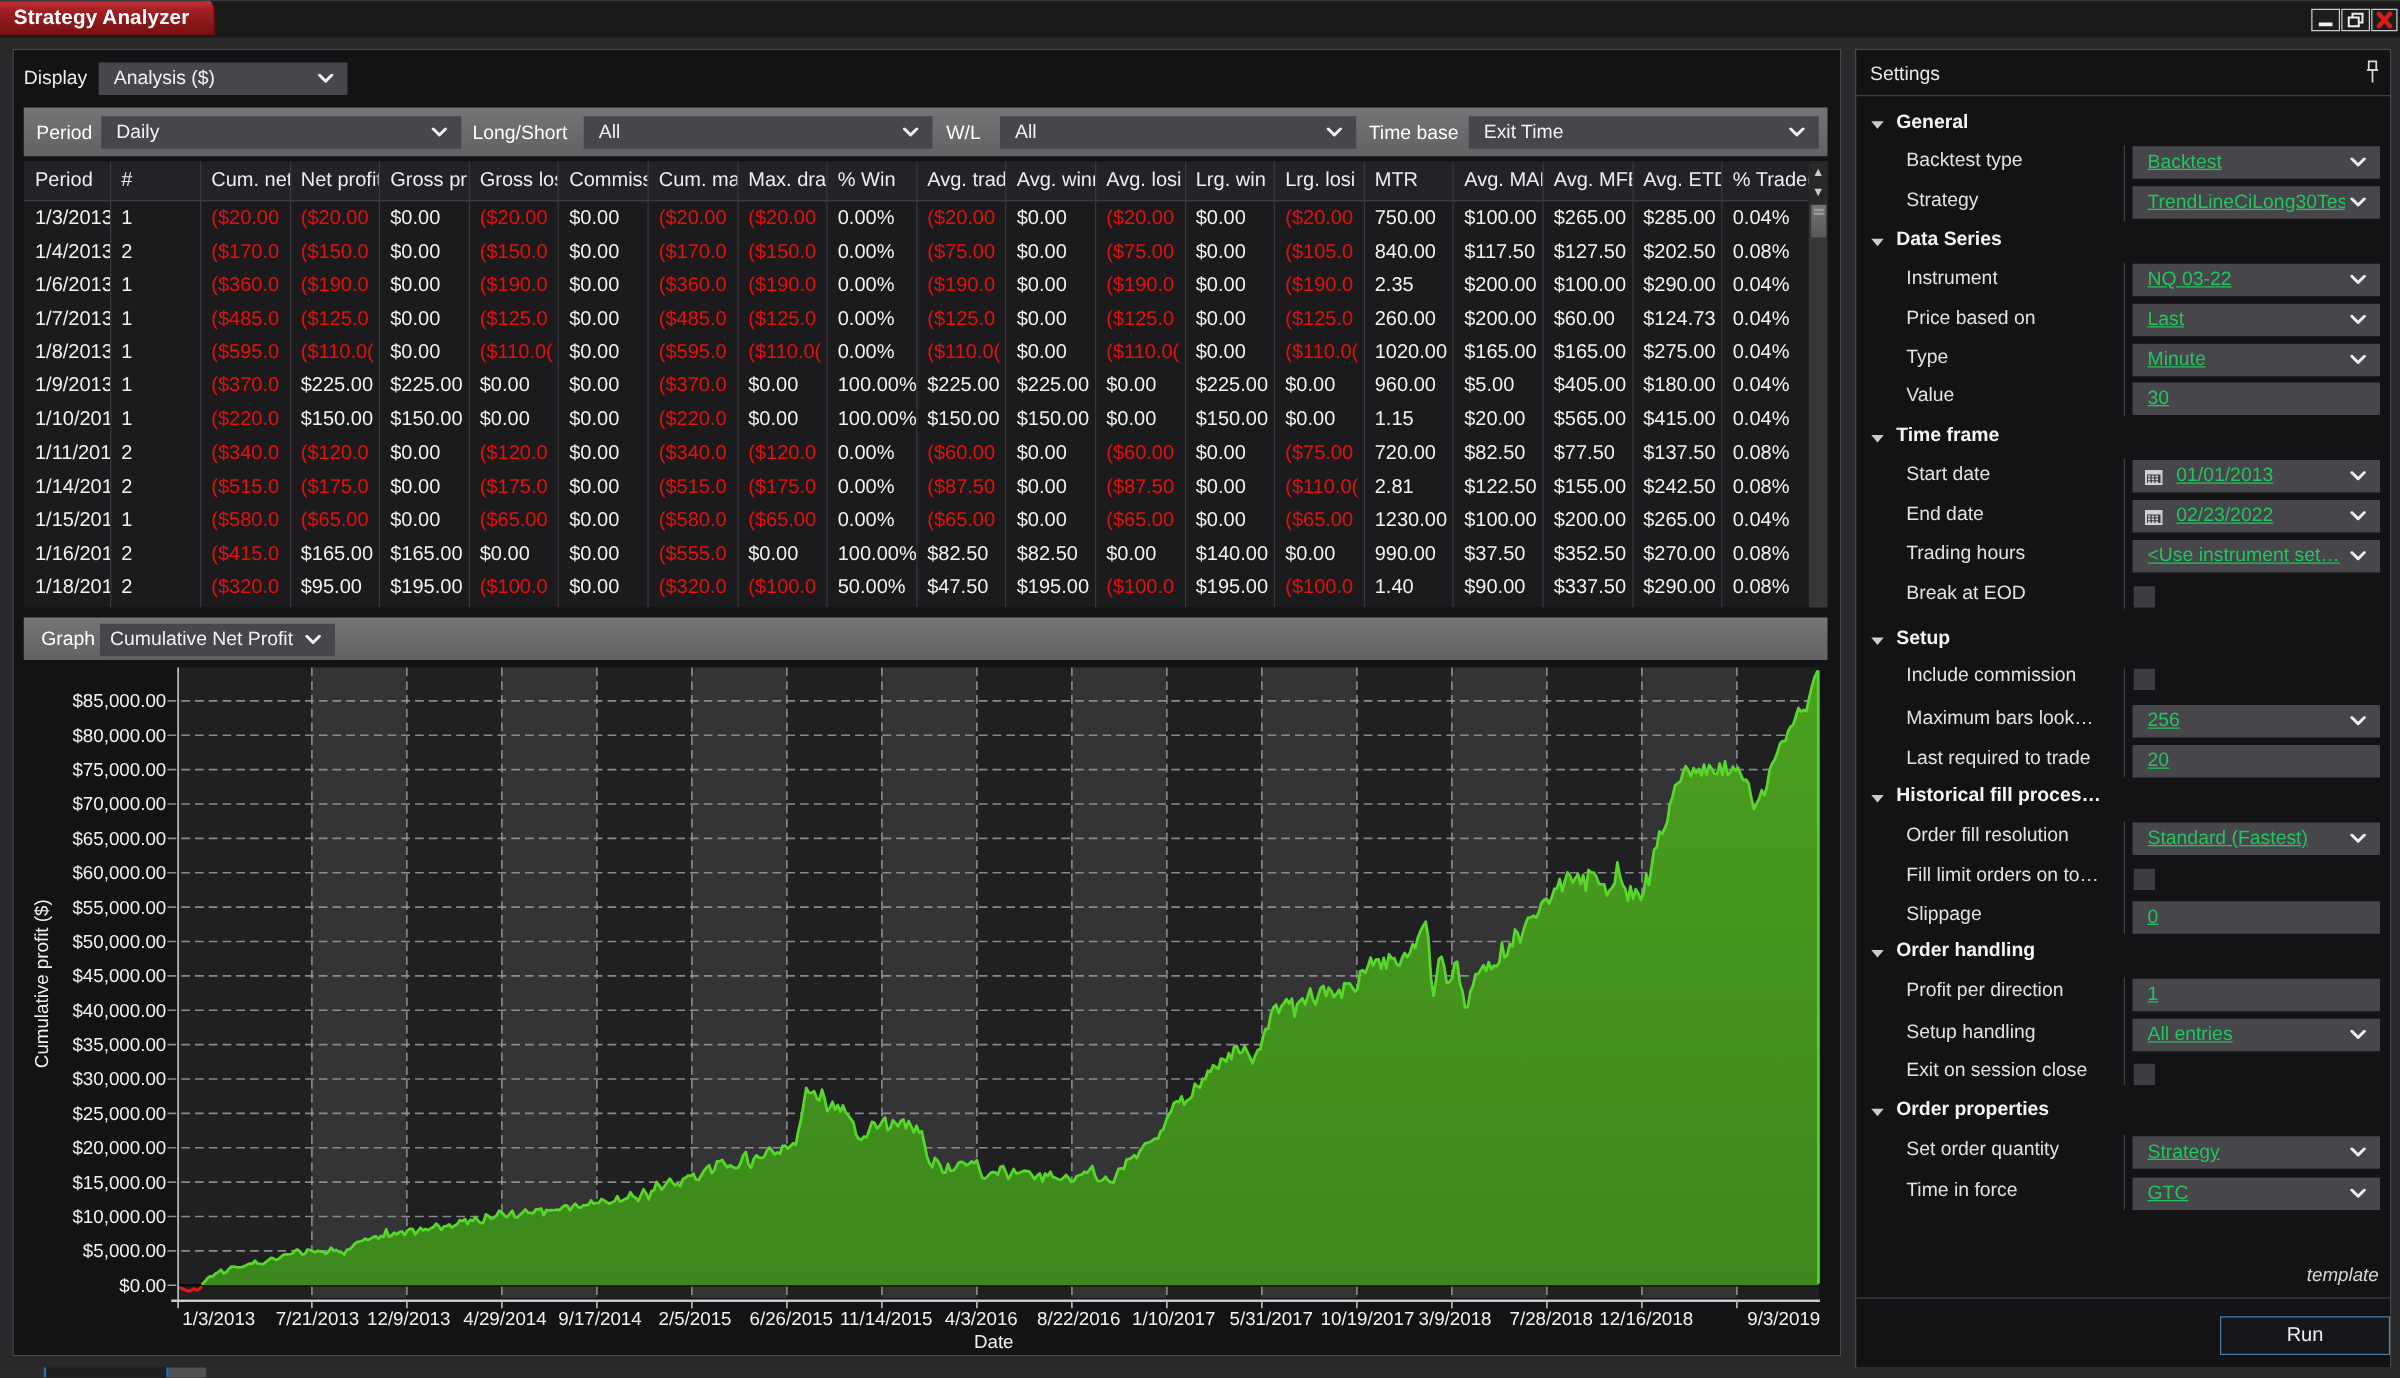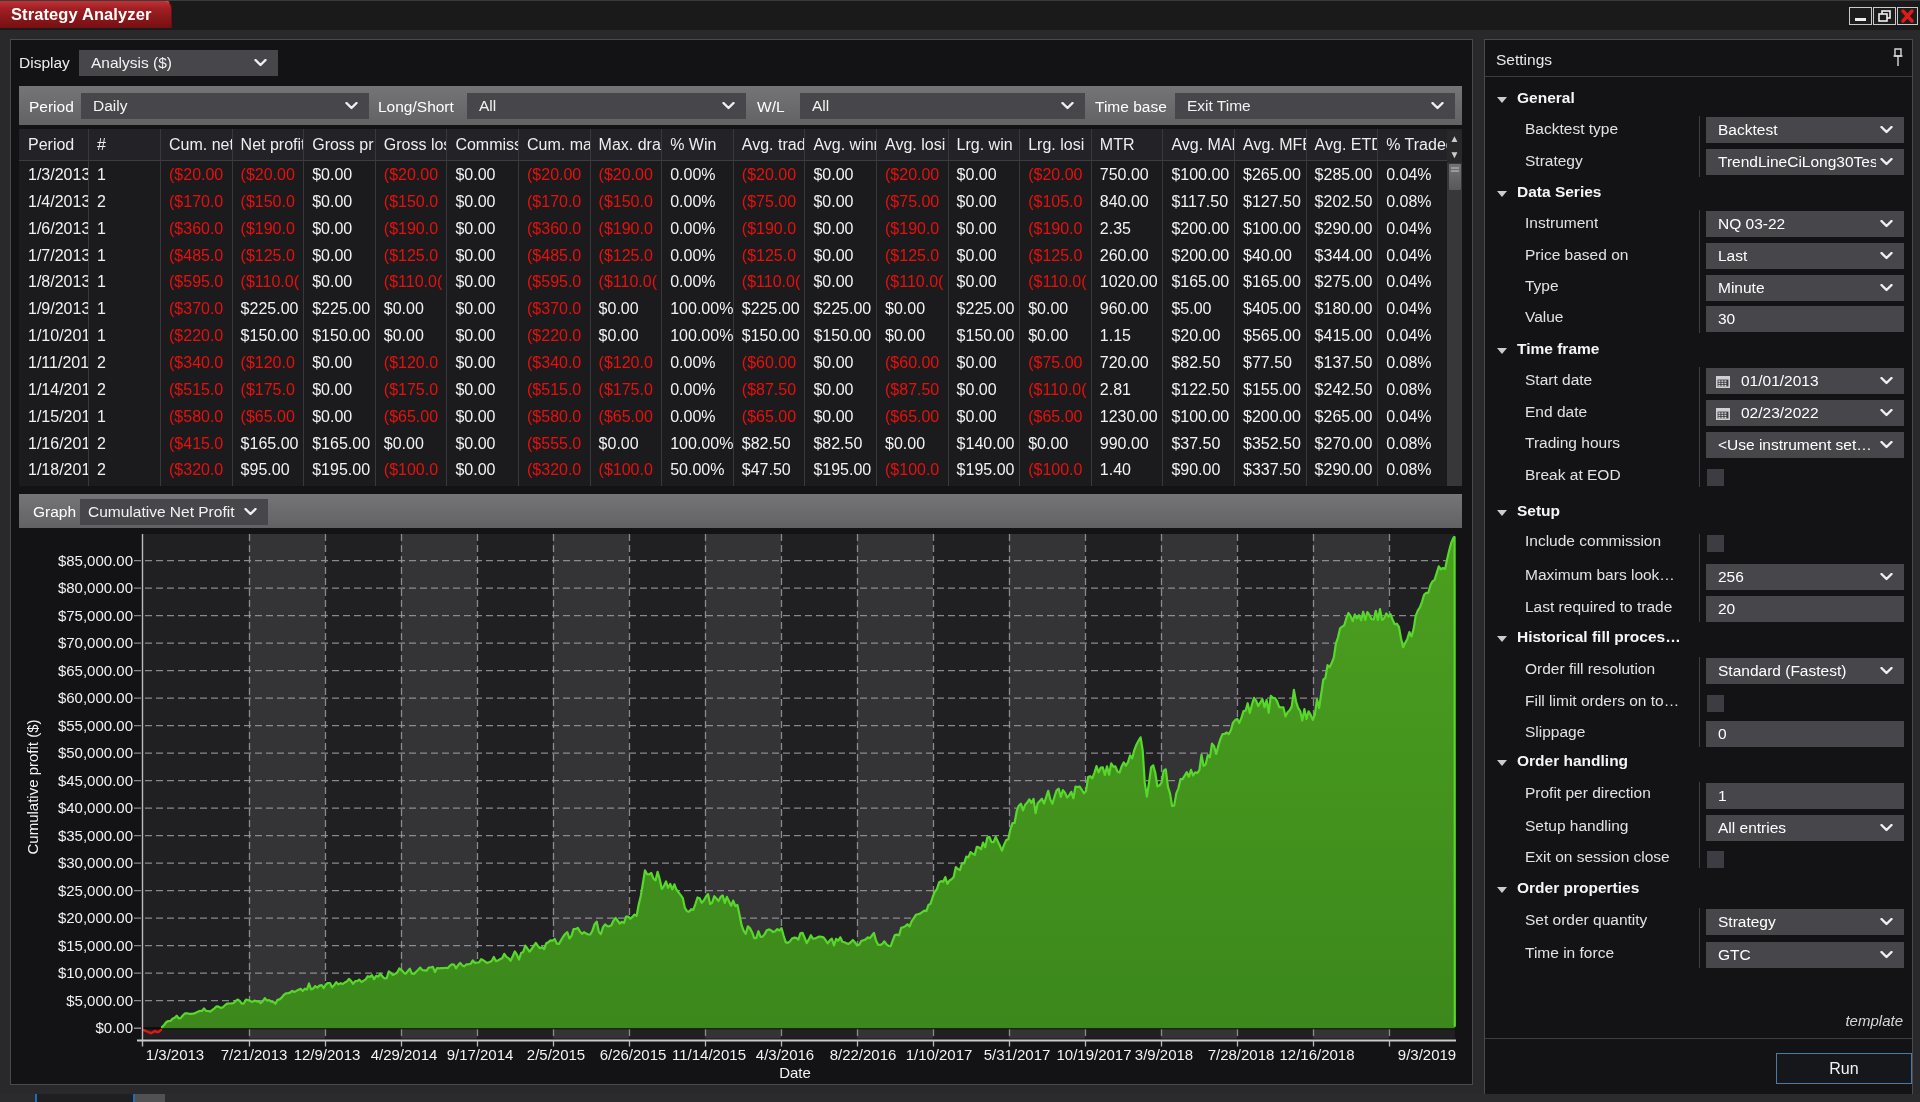--- a/index.html
+++ b/index.html
@@ -41,21 +41,21 @@
 
 
 .settings-title{position:absolute;left:1496px;top:51px;font-size:15.5px;color:#e8e8e8;}
 .pin{position:absolute;left:1891px;top:47px;}
 .shsep{position:absolute;left:1485px;top:76px;width:427px;height:1px;background:#3e3e42;}
 .stri{position:absolute;width:0;height:0;border-left:5.5px solid transparent;border-right:5.5px solid transparent;
   border-top:6px solid #cccccc;}
 .shead{position:absolute;font-size:15.5px;font-weight:bold;color:#f5f5f5;white-space:nowrap;}
 .slabel{position:absolute;font-size:15.5px;color:#e2e2e2;white-space:nowrap;max-width:172px;overflow:hidden;}
 .sdd{position:absolute;left:1706px;width:198px;height:26px;background:#47474b;display:flex;align-items:center;}
-.sddt{color:#ffffff;font-size:15.5px;white-space:nowrap;overflow:hidden;flex:1 1 auto;padding-left:12px;}
+.sddt{color:#22c55e;font-size:15.5px;white-space:nowrap;overflow:hidden;flex:1 1 auto;padding-left:12px;text-decoration:underline;}
 .scb{position:absolute;left:1707px;width:17px;height:17px;background:#3c3c42;}
 .ssepv{position:absolute;left:1699px;width:1px;background:#3e3e42;}
 .template{position:absolute;right:17px;top:1012px;font-size:15px;font-style:italic;color:#d6d6d6;}
 .runsep{position:absolute;left:1485px;top:1038px;width:427px;height:1px;background:#3e3e42;}
 .runbtn{position:absolute;left:1776px;top:1053px;width:136px;height:31px;border:1px solid #4a7ba6;
   background:#15171a;color:#f2f2f2;font-size:16px;text-align:center;line-height:29px;}
 #chart{position:absolute;left:19px;top:528px;}
 .botstrip{position:absolute;left:0;top:1094px;width:1920px;height:8px;background:#2b2b2d;}
 
 </style></head><body>
@@ -214,22 +214,22 @@
       <div class="tc r" style="left:499.0px;width:71.6px">($485.0</div>
       <div class="tc r" style="left:570.6px;width:71.6px">($125.0</div>
       <div class="tc w" style="left:642.2px;width:71.6px">0.00%</div>
       <div class="tc r" style="left:713.8px;width:71.6px">($125.0</div>
       <div class="tc w" style="left:785.4px;width:71.6px">$0.00</div>
       <div class="tc r" style="left:857.0px;width:71.6px">($125.0</div>
       <div class="tc w" style="left:928.6px;width:71.6px">$0.00</div>
       <div class="tc r" style="left:1000.2px;width:71.6px">($125.0</div>
       <div class="tc w" style="left:1071.8px;width:71.6px">260.00</div>
       <div class="tc w" style="left:1143.4px;width:71.6px">$200.00</div>
-      <div class="tc w" style="left:1215.0px;width:71.6px">$40.00</div>
-      <div class="tc w" style="left:1286.6px;width:71.6px">$344.00</div>
+      <div class="tc w" style="left:1215.0px;width:71.6px">$60.00</div>
+      <div class="tc w" style="left:1286.6px;width:71.6px">$124.73</div>
       <div class="tc w" style="left:1358.2px;width:71.6px">0.04%</div>
     </div>
     <div class="tr" style="top:107.4px">
       <div class="tc w" style="left:0.0px;width:69.0px">1/8/2013</div>
       <div class="tc w" style="left:69.0px;width:72.0px">1</div>
       <div class="tc r" style="left:141.0px;width:71.6px">($595.0</div>
       <div class="tc r" style="left:212.6px;width:71.6px">($110.0(</div>
       <div class="tc w" style="left:284.2px;width:71.6px">$0.00</div>
       <div class="tc r" style="left:355.8px;width:71.6px">($110.0(</div>
       <div class="tc w" style="left:427.4px;width:71.6px">$0.00</div>

